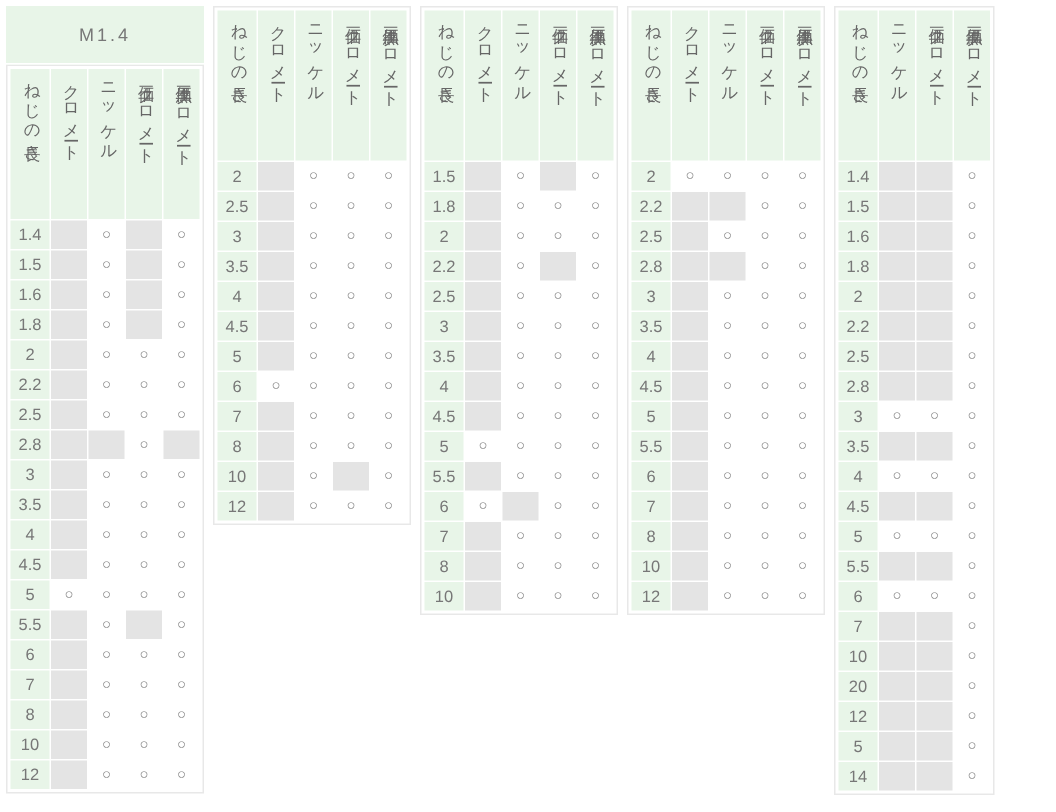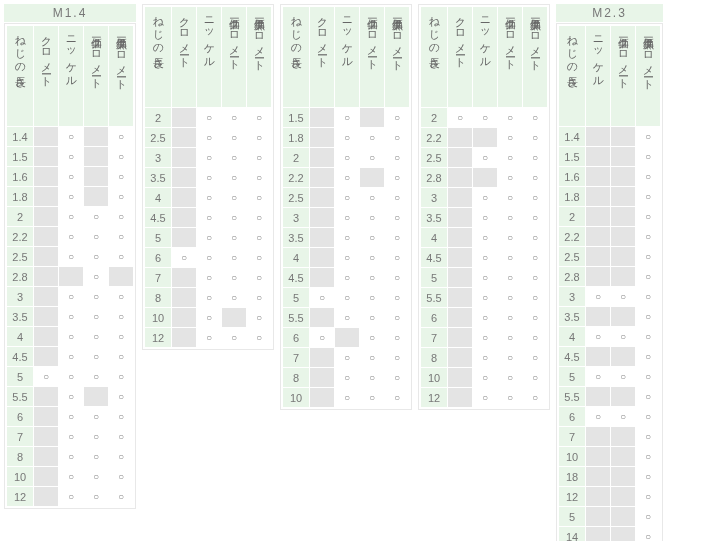--- a/index.html
+++ b/index.html
@@ -21,21 +21,21 @@
     background: #fff;
     border: 1px solid #e8e8e8;
     padding: 1px;
   }
   caption {
     caption-side: top;
     text-align: center;
     font-size: 12px;
     color: #777;
     background: #e8f5e8;
-    padding: 2px 0;
+    padding: 12px 0;
     border-bottom: 1px solid #fff;
     letter-spacing: 2px;
   }
   th {
     font-weight: normal;
     background: #e8f5e8;
     vertical-align: top;
     text-align: center;
     padding: 2px 3px;
     height: 96px;
@@ -549,21 +549,20 @@
         <tr>
           <td class="rowhead">12</td>
           <td class="cell off"></td>
           <td class="cell">○</td>
           <td class="cell">○</td>
           <td class="cell">○</td>
         </tr>
       </tbody>
     </table>
     <table>
-      <caption>M2.3</caption>
       <thead>
         <tr>
           <th><span class="v">ねじの長さ</span></th>
           <th><span class="v">ニッケル</span></th>
           <th><span class="v">三価クロメート</span></th>
           <th><span class="v">三価黒クロメート</span></th>
         </tr>
       </thead>
       <tbody>
         <tr>
@@ -662,21 +661,21 @@
           <td class="cell off"></td>
           <td class="cell">○</td>
         </tr>
         <tr>
           <td class="rowhead">10</td>
           <td class="cell off"></td>
           <td class="cell off"></td>
           <td class="cell">○</td>
         </tr>
         <tr>
-          <td class="rowhead">18</td>
+          <td class="rowhead">20</td>
           <td class="cell off"></td>
           <td class="cell off"></td>
           <td class="cell">○</td>
         </tr>
         <tr>
           <td class="rowhead">12</td>
           <td class="cell off"></td>
           <td class="cell off"></td>
           <td class="cell">○</td>
         </tr>

